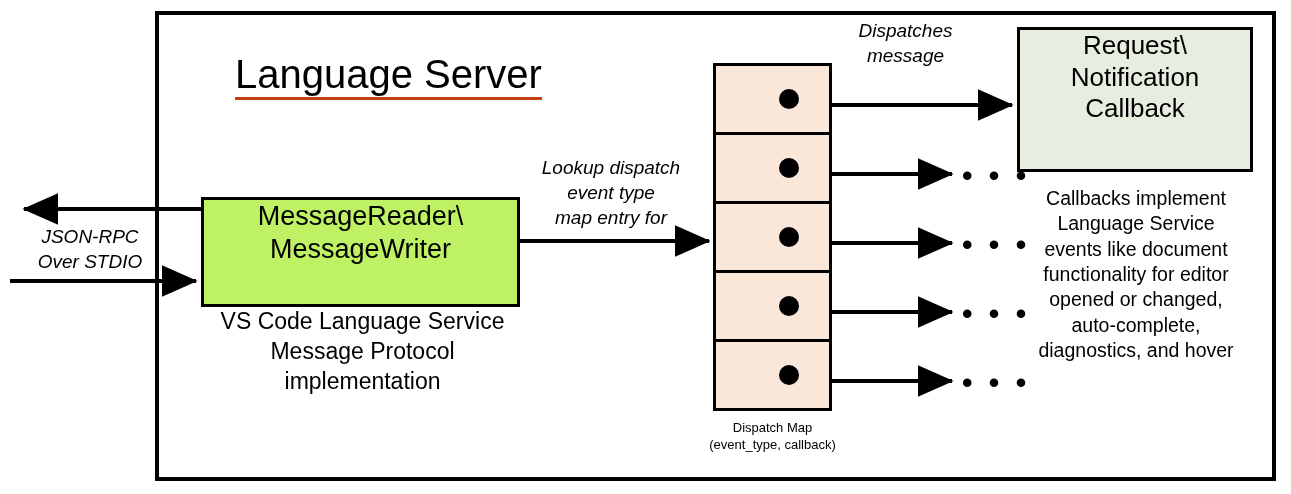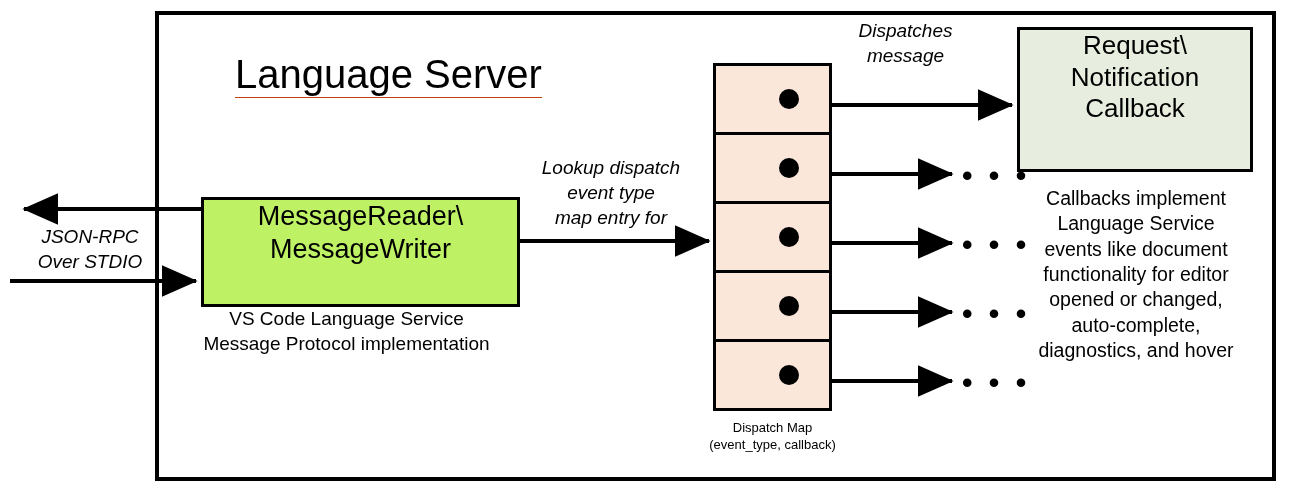--- a/index.html
+++ b/index.html
@@ -31,21 +31,21 @@
 
   
   #server-title {
     position: absolute;
     left: 235px;
     top: 52px;
     font-size: 40px;
     line-height: 1.1;
     letter-spacing: 0px;
     white-space: nowrap;
-    border-bottom: 1px solid #c2410c;
+    border-bottom: 3px solid #c2410c;
     padding-bottom: 1px;
   }
 
   
   .node-box {
     position: absolute;
     border: 3px solid #000000;
     box-sizing: border-box;
     display: flex;
     align-items: flex-start;
@@ -72,24 +72,24 @@
     font-size: 26px;
   }
 
   
   .caption {
     position: absolute;
     text-align: center;
     line-height: 1.3;
   }
   #reader-writer-caption {
-    left: 174px;
+    left: 190px;
     top: 307px;
     width: 345px;
-    font-size: 19px;
+    font-size: 23px;
   }
   #dispatch-map-caption {
     left: 645px;
     top: 420px;
     width: 255px;
     font-size: 13px;
   }
   #callback-caption {
     left: 1013px;
     top: 186px;

